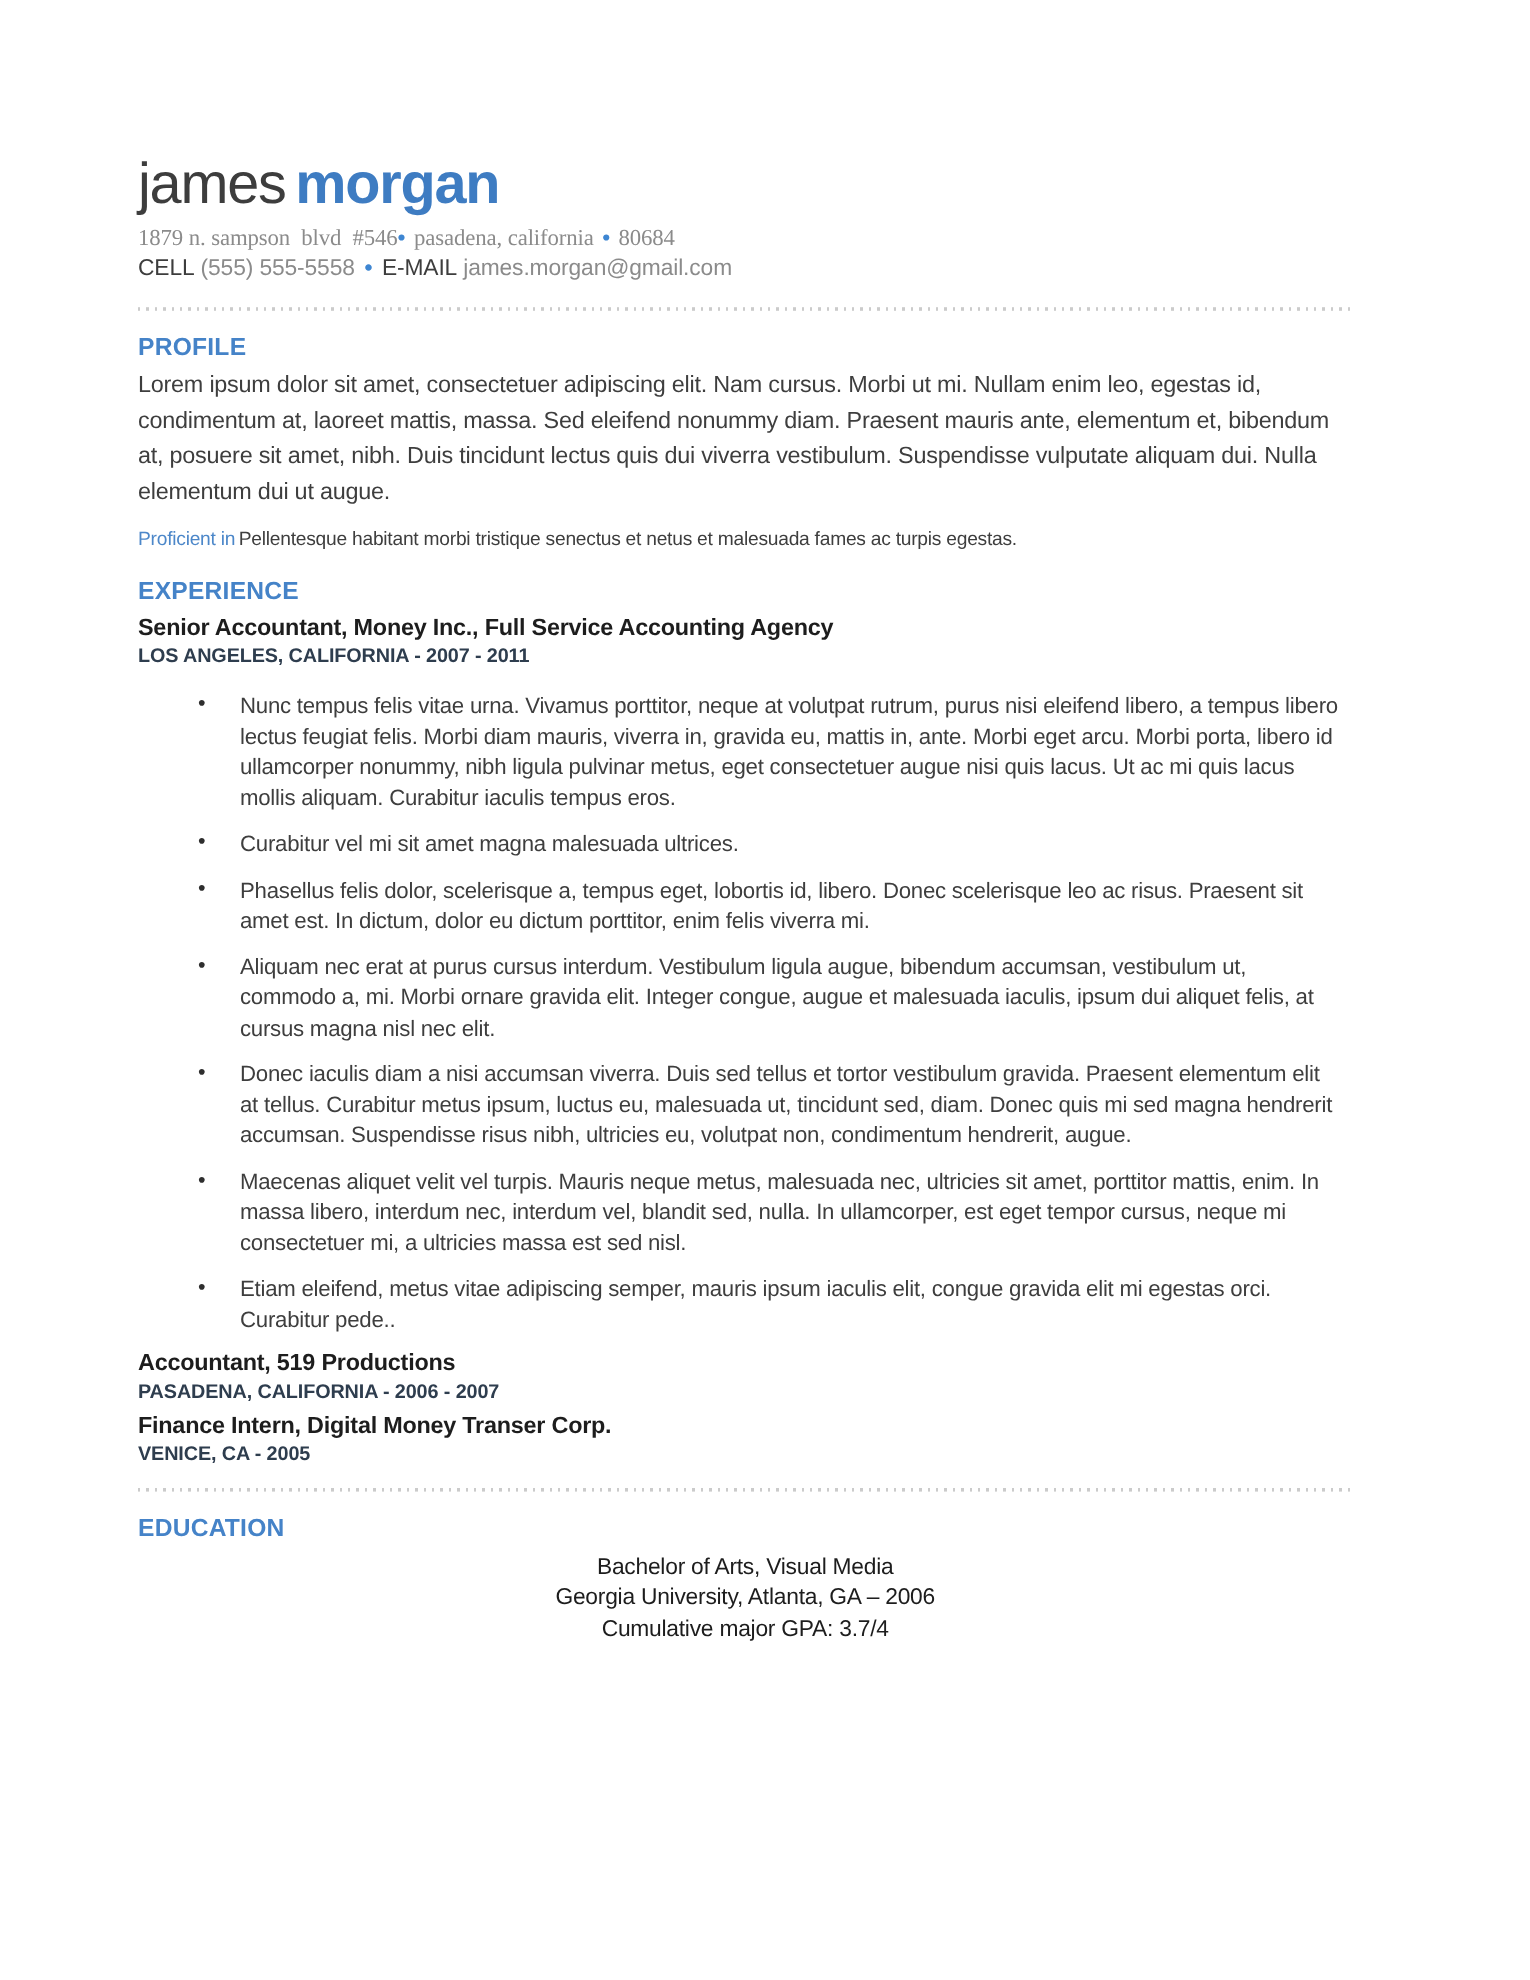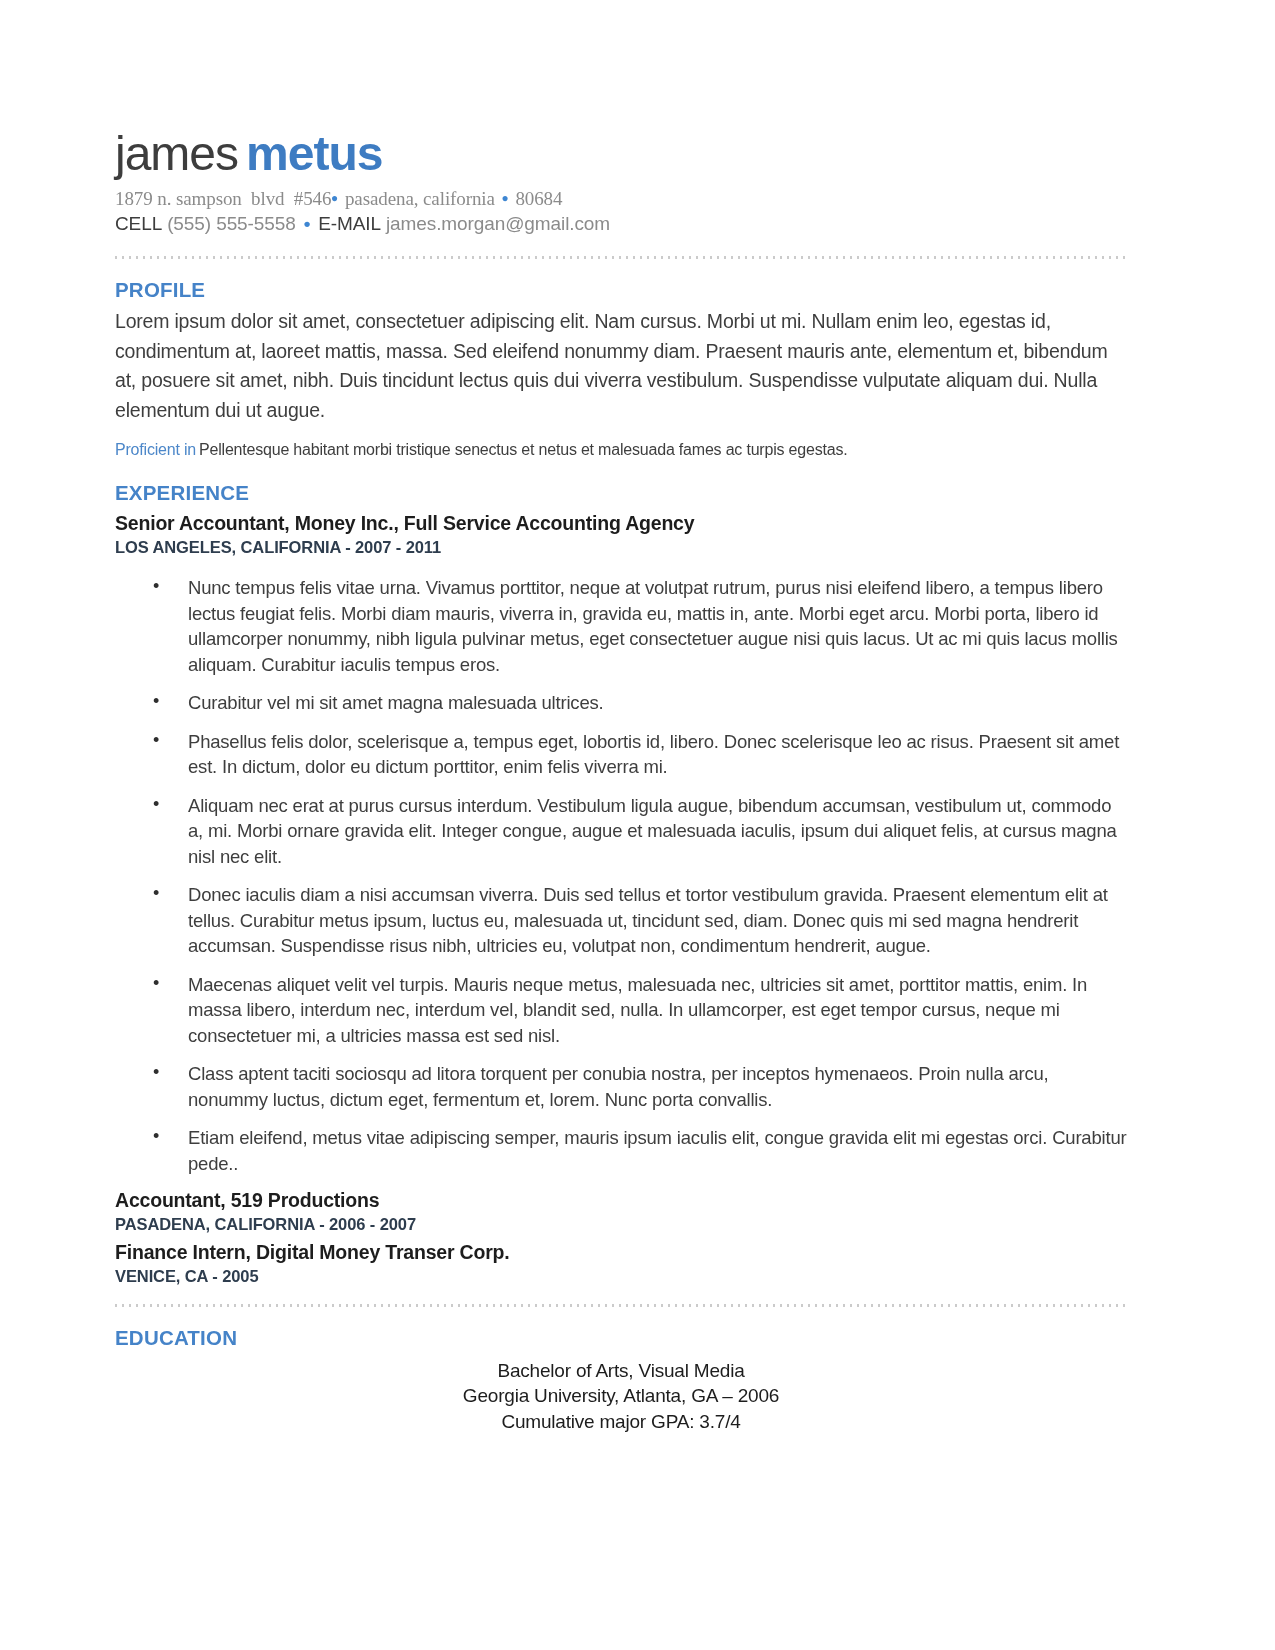--- a/index.html
+++ b/index.html
@@ -111,21 +111,21 @@
   .job-loc {
     margin: 1px 0 0;
     font-size: 16.5px;
     line-height: 22px;
     font-weight: 700;
     letter-spacing: -0.1px;
     color: #2e3d4e;
   }
   ul.bullets {
     list-style: none;
-    margin: 17px 0 12px;
+    margin: 17px 12px 12px;
     padding: 0 0 0 73px;
   }
   ul.bullets li {
     position: relative;
     margin: 0 0 13px;
     font-size: 18.5px;
     line-height: 25.5px;
     letter-spacing: -0.2px;
     color: #3e3e3e;
     max-width: 939px;
@@ -151,21 +151,21 @@
     color: #1d1d1d;
     text-align: center;
   }
 </style>
 </head>
 <body>
 
 <div class="content">
   <div class="inner">
 
-    <h1 class="name"><span>james</span><span class="last">metus</span></h1>
+    <h1 class="name"><span>james</span><span class="last">morgan</span></h1>
 
     <div class="addr-line"><span class="addr-street">1879 n. sampson  blvd  #546</span><span class="dot first">•</span><span>pasadena, california</span><span class="dot second">•</span><span>80684</span></div>
 
     <div class="contact-line"><span class="lbl cell">CELL</span><span>(555) 555-5558</span><span class="dot">•</span><span class="lbl email">E-MAIL</span><span>james.morgan@gmail.com</span></div>
 
     <div class="dotted top"></div>
 
     <h2 class="sec">PROFILE</h2>
     <p class="profile-text">Lorem ipsum dolor sit amet, consectetuer adipiscing elit. Nam cursus. Morbi ut mi. Nullam enim leo, egestas id, condimentum at, laoreet mattis, massa. Sed eleifend nonummy diam. Praesent mauris ante, elementum et, bibendum at, posuere sit amet, nibh. Duis tincidunt lectus quis dui viverra vestibulum. Suspendisse vulputate aliquam dui. Nulla elementum dui ut augue.</p>
     <p class="proficient"><span class="lbl">Proficient in</span><span>Pellentesque habitant morbi tristique senectus et netus et malesuada fames ac turpis egestas.</span></p>
@@ -175,21 +175,20 @@
     <div class="job">
       <p class="job-title">Senior Accountant, Money Inc., Full Service Accounting Agency</p>
       <p class="job-loc">LOS ANGELES, CALIFORNIA - 2007 - 2011</p>
       <ul class="bullets">
         <li>Nunc tempus felis vitae urna. Vivamus porttitor, neque at volutpat rutrum, purus nisi eleifend libero, a tempus libero lectus feugiat felis. Morbi diam mauris, viverra in, gravida eu, mattis in, ante. Morbi eget arcu. Morbi porta, libero id ullamcorper nonummy, nibh ligula pulvinar metus, eget consectetuer augue nisi quis lacus. Ut ac mi quis lacus mollis aliquam. Curabitur iaculis tempus eros.</li>
         <li>Curabitur vel mi sit amet magna malesuada ultrices.</li>
         <li>Phasellus felis dolor, scelerisque a, tempus eget, lobortis id, libero. Donec scelerisque leo ac risus. Praesent sit amet est. In dictum, dolor eu dictum porttitor, enim felis viverra mi.</li>
         <li>Aliquam nec erat at purus cursus interdum. Vestibulum ligula augue, bibendum accumsan, vestibulum ut, commodo a, mi. Morbi ornare gravida elit. Integer congue, augue et malesuada iaculis, ipsum dui aliquet felis, at cursus magna nisl nec elit.</li>
         <li>Donec iaculis diam a nisi accumsan viverra. Duis sed tellus et tortor vestibulum gravida. Praesent elementum elit at tellus. Curabitur metus ipsum, luctus eu, malesuada ut, tincidunt sed, diam. Donec quis mi sed magna hendrerit accumsan. Suspendisse risus nibh, ultricies eu, volutpat non, condimentum hendrerit, augue.</li>
         <li>Maecenas aliquet velit vel turpis. Mauris neque metus, malesuada nec, ultricies sit amet, porttitor mattis, enim. In massa libero, interdum nec, interdum vel, blandit sed, nulla. In ullamcorper, est eget tempor cursus, neque mi consectetuer mi, a ultricies massa est sed nisl.</li>
-        <li>Class aptent taciti sociosqu ad litora torquent per conubia nostra, per inceptos hymenaeos. Proin nulla arcu, nonummy luctus, dictum eget, fermentum et, lorem. Nunc porta convallis.</li>
         <li>Etiam eleifend, metus vitae adipiscing semper, mauris ipsum iaculis elit, congue gravida elit mi egestas orci. Curabitur pede..</li>
       </ul>
     </div>
 
     <div class="job later">
       <p class="job-title">Accountant, 519 Productions</p>
       <p class="job-loc">PASADENA, CALIFORNIA - 2006 - 2007</p>
     </div>
 
     <div class="job later">

